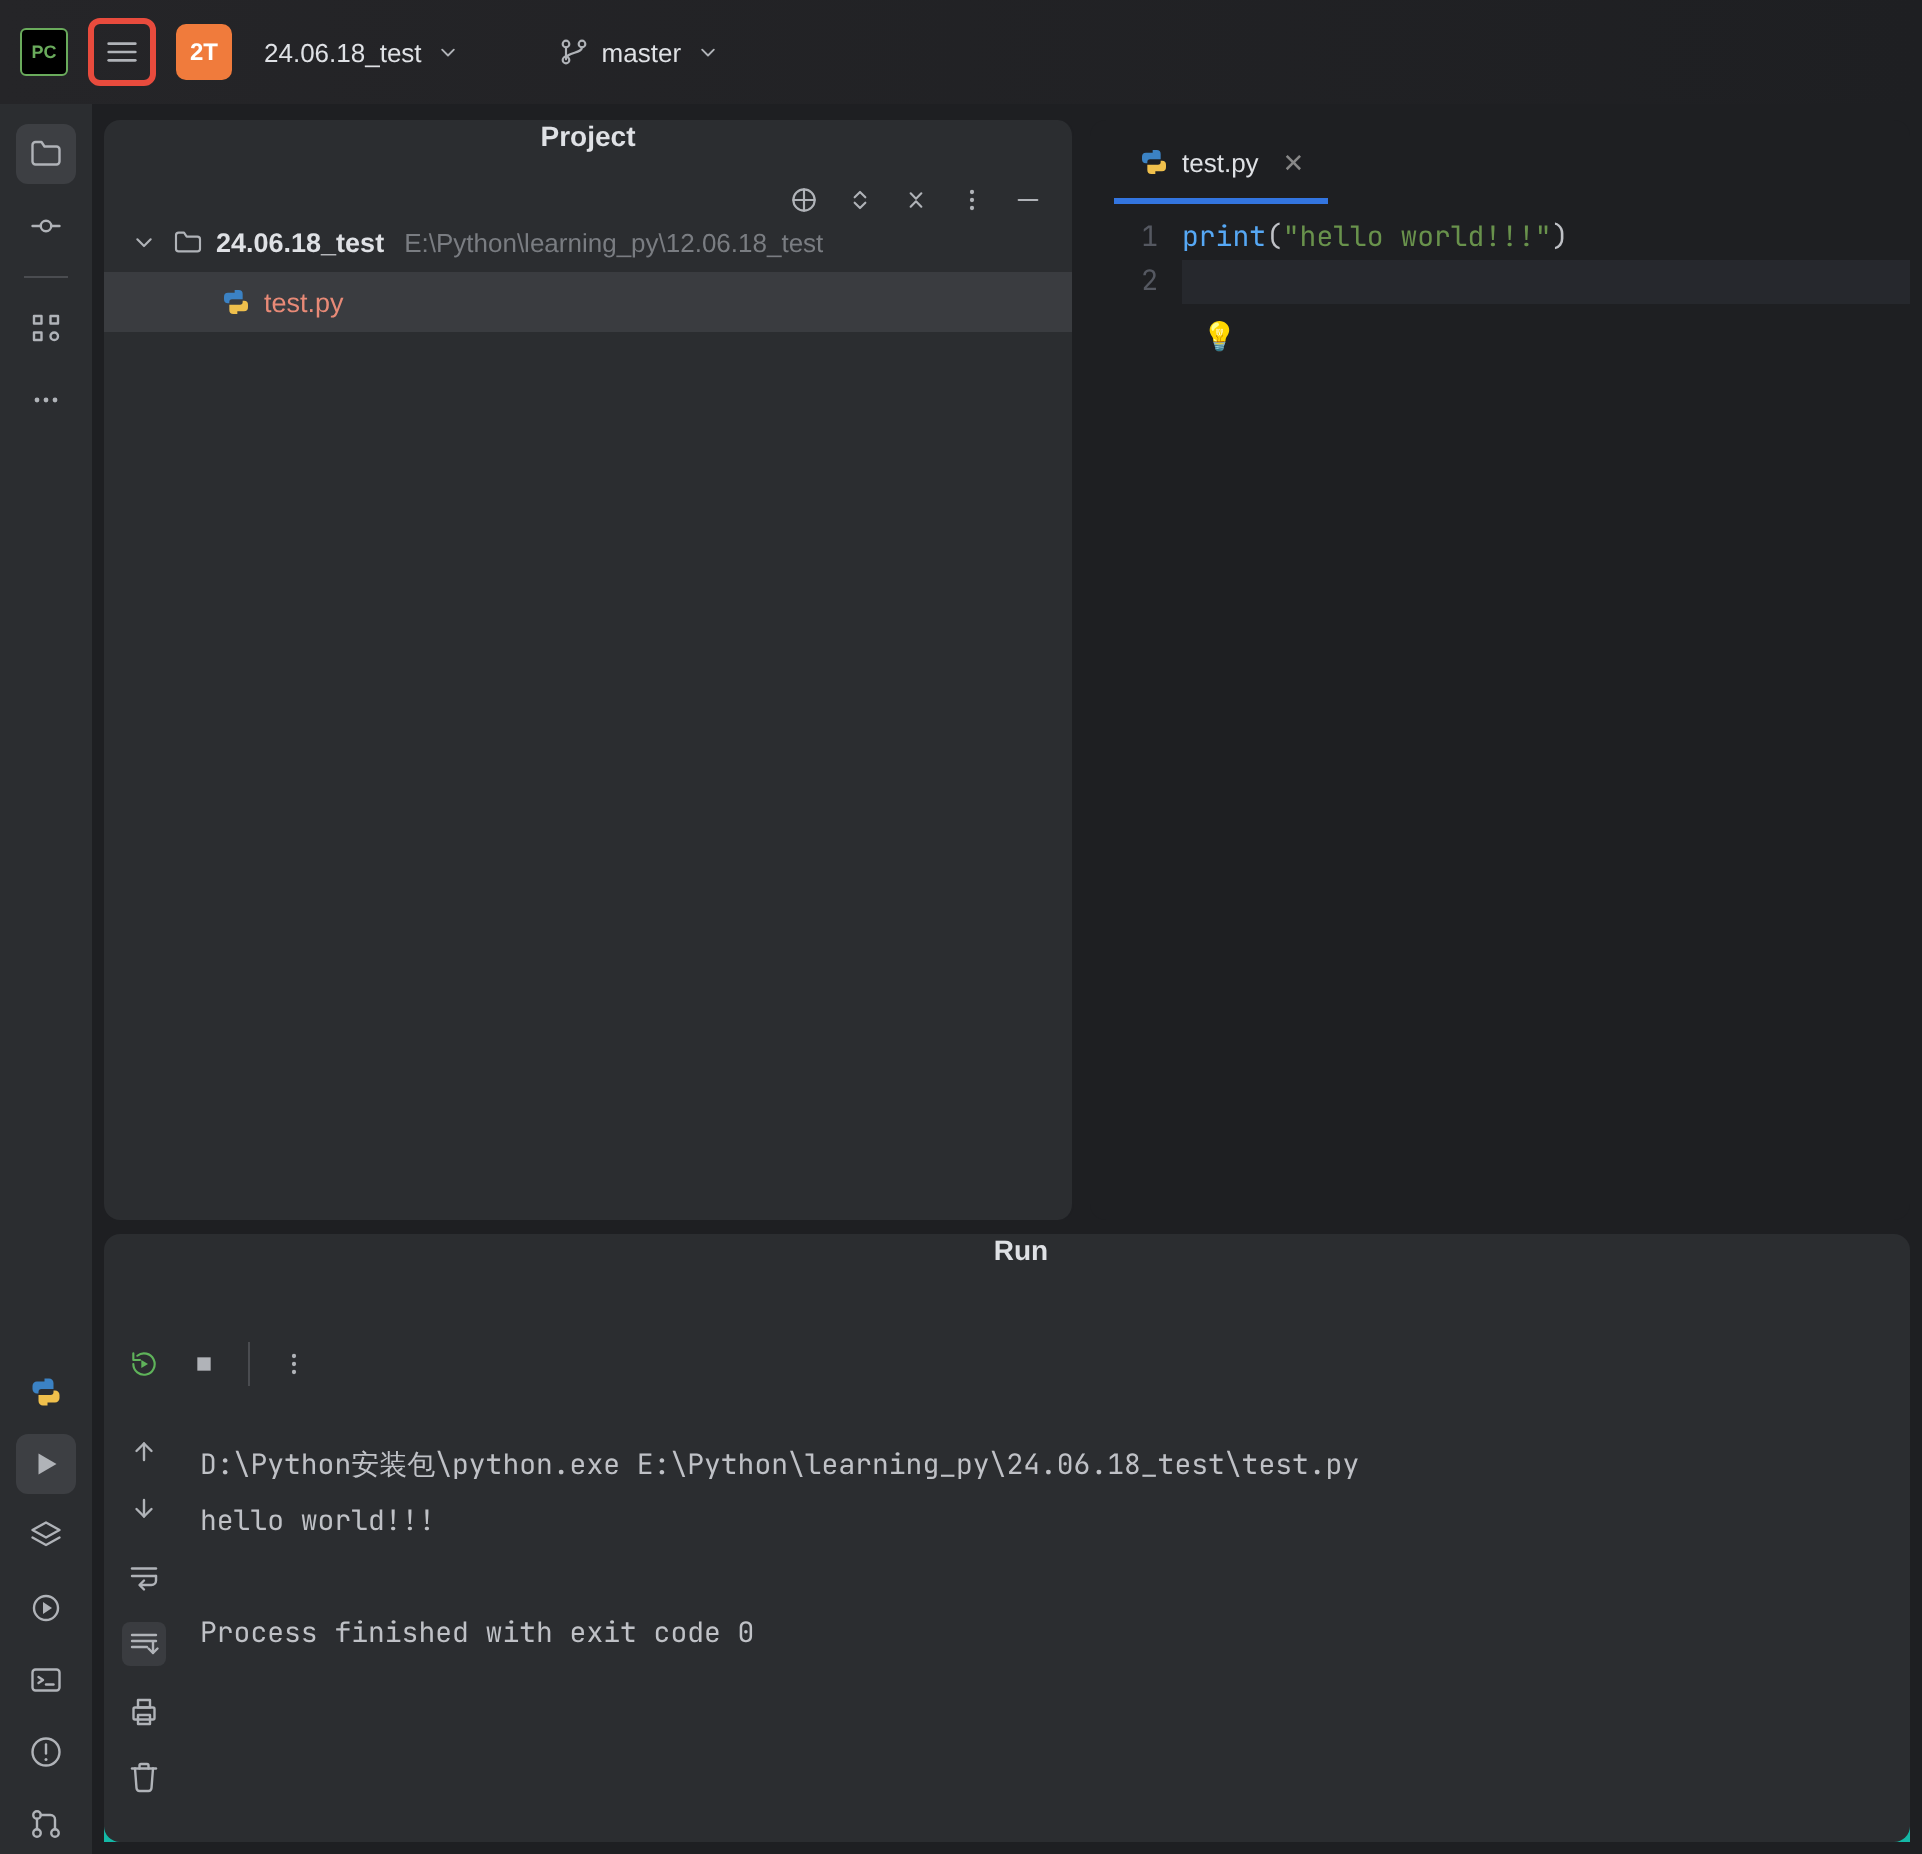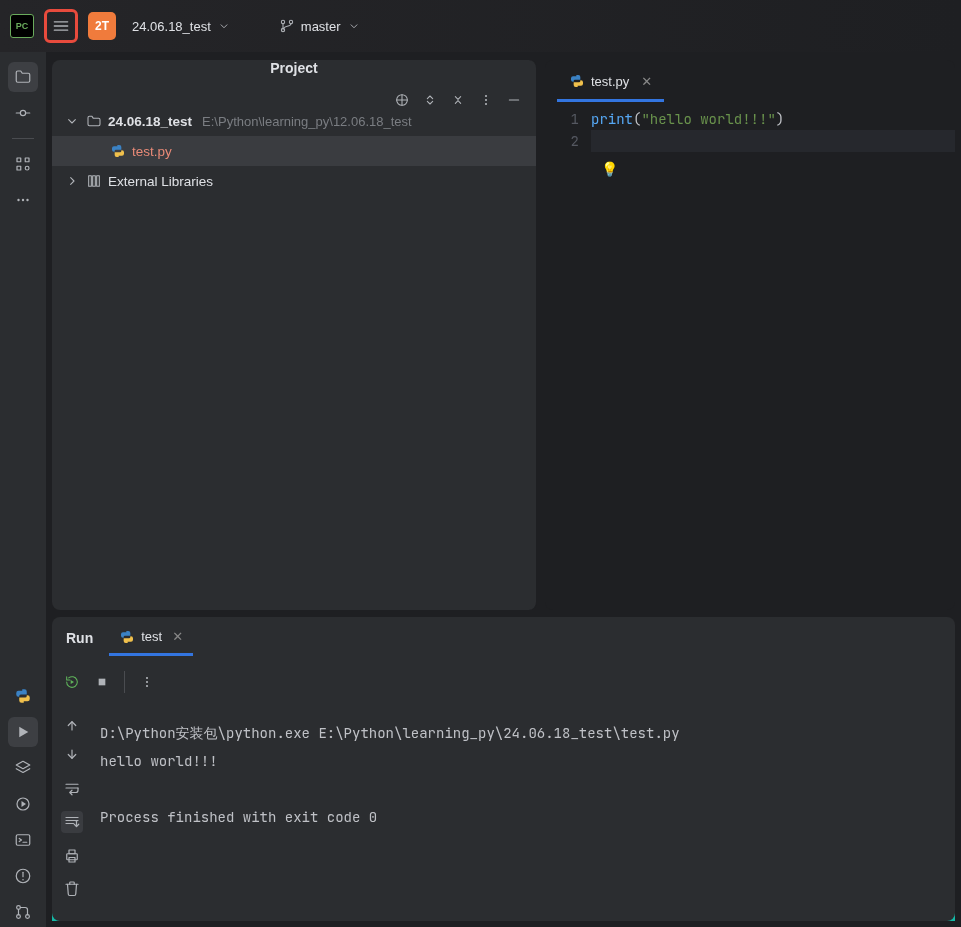--- a/index.html
+++ b/index.html
@@ -56,21 +56,21 @@
 .code-body { flex:1; padding-top:6px; }
 .code-body .line { line-height:22px; white-space:pre; }
 .fn { color:#56a8f5;text-align:right; }
 .paren { color:#bfc1c6; }
 .str { color:#69924c; }
 .hl-line { background:#26282d; }
 .bulb { margin:8px 0 0 10px; }
 
 
 .run { height:305px; background:#1e1f22; display:flex; flex-direction:column; border-top:1px solid #1e1f22; margin:0 6px 6px 6px; }
-.run-head { height:42px; display:flex; align-items:center; padding-left:14px; gap:16px; background:#2b2d30; border-radius:8px 8px 0 0; }
+.run-head { height:42px; display:flex; align-items:center; padding-left:14px; gap:16px; background:#2b2d30; border-radius:8px 8px 0 0;flex-direction:column; }
 .run-head .title { font-weight:700; font-size:14px; }
 .run-tab { display:flex; align-items:center; gap:6px; padding:8px 10px; border-bottom:3px solid #3375e0; cursor:pointer; }
 .run-tab .close { color:#888; margin-left:4px; }
 .run-tools { height:46px; display:flex; align-items:center; padding-left:12px; gap:14px; background:#2b2d30; }
 .run-tools .vr { width:1px; height:22px; background:#4a4c50; }
 .run-body { flex:1; display:flex; background:#14b8a6; }
 .run-left { width:40px; display:flex; flex-direction:column; align-items:center; padding-top:10px; gap:14px; background:#2b2d30; border-radius:0 0 0 8px; }
 .run-left .rico { width:18px; height:18px; cursor:pointer; color:#b0b3b8; }
 .run-left .rico.active { background:#3a3c40; border-radius:4px; padding:2px; width:22px; height:22px; }
 .run-out { flex:1; padding:14px 8px; font-family:"JetBrains Mono",Consolas,monospace; font-size:14px; color:#bfc1c6; line-height:28px; white-space:pre; background:#2b2d30; border-radius:0 0 8px 0; }
@@ -243,33 +243,20 @@
                 </svg>
               <span class="lbl bold">24.06.18_test</span>
               <span class="path">E:\Python\learning_py\12.06.18_test</span>
             </div>
             <div class="tree-row sel indent1">
               <svg class="icn" viewBox="0 0 24 24">
                   <path class="py-badge" d="M11 3h3a3 3 0 0 1 3 3v4H9a2 2 0 0 0-2 2v1H6a3 3 0 0 1-3-3V8a3 3 0 0 1 3-3h5z"></path>
                   <path class="py-badge2" d="M13 21h-3a3 3 0 0 1-3-3v-4h8a2 2 0 0 0 2-2v-1h1a3 3 0 0 1 3 3v2a3 3 0 0 1-3 3h-5z"></path>
                 </svg>
               <span class="lbl" style="color:#e88a77">test.py</span>
-            </div>
-            <div class="tree-row">
-              <span class="arrow">
-                  <svg viewBox="0 0 24 24">
-                    <polyline points="10 7 15 12 10 17"></polyline>
-                  </svg>
-                </span>
-              <svg class="icn" viewBox="0 0 24 24">
-                  <rect x="4" y="4" width="4" height="16"></rect>
-                  <rect x="10" y="4" width="4" height="16"></rect>
-                  <rect x="16" y="4" width="4" height="16"></rect>
-                </svg>
-              <span class="lbl">External Libraries</span>
             </div>
           </div>
         </div>
 
         <div class="editor">
           <div class="tabs">
             <div class="tab">
               <svg class="icn" style="width:16px;height:16px" viewBox="0 0 24 24">
                   <path class="py-badge" d="M11 3h3a3 3 0 0 1 3 3v4H9a2 2 0 0 0-2 2v1H6a3 3 0 0 1-3-3V8a3 3 0 0 1 3-3h5z"></path>
                   <path class="py-badge2" d="M13 21h-3a3 3 0 0 1-3-3v-4h8a2 2 0 0 0 2-2v-1h1a3 3 0 0 1 3 3v2a3 3 0 0 1-3 3h-5z"></path>

